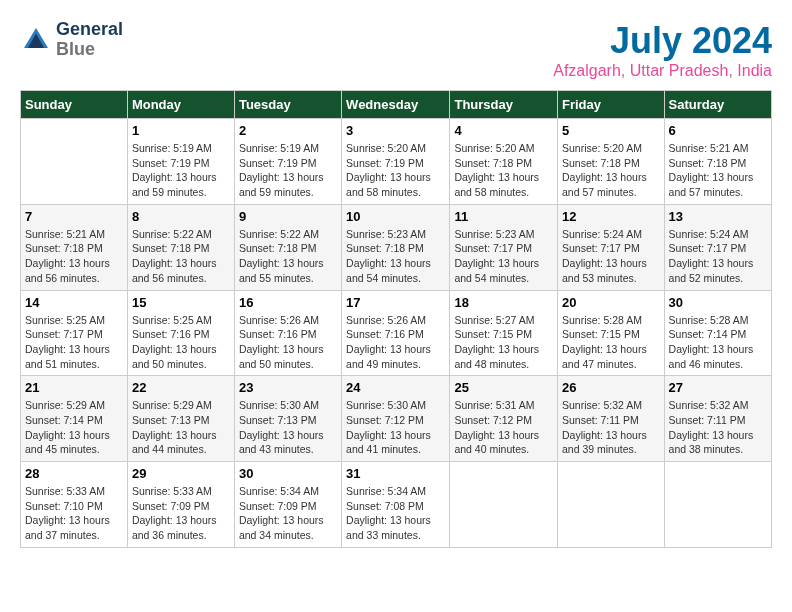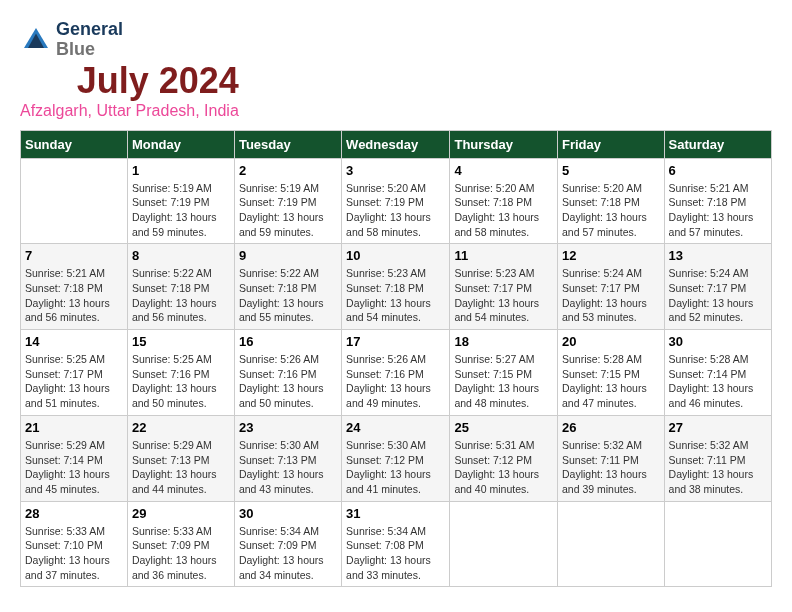--- a/index.html
+++ b/index.html
@@ -8,21 +8,20 @@
       background: #fff;
       width: 792px;
       min-height: 612px;
       padding: 20px;
     }
     .header {
       display: flex;
       justify-content: space-between;
       align-items: flex-start;
       margin-bottom: 10px;
-      flex-direction: column;
     }
     .logo {
       display: flex;
       align-items: center;
       gap: 4px;
     }
     .logo-text {
       font-size: 18px;
       font-weight: bold;
       color: #1a3a5c;
@@ -34,21 +33,21 @@
     .logo-icon {
       width: 32px;
       height: 32px;
     }
     .title-block {
       text-align: right;
     }
     .month-year {
       font-size: 36px;
       font-weight: bold;
-      color: #7f1d1d;
+      color: #0369a1;
     }
     .location {
       font-size: 16px;
       color: #ec4899;
       text-align: right;
     }
     table {
       width: 100%;
       border-collapse: collapse;
       font-size: 11px;

